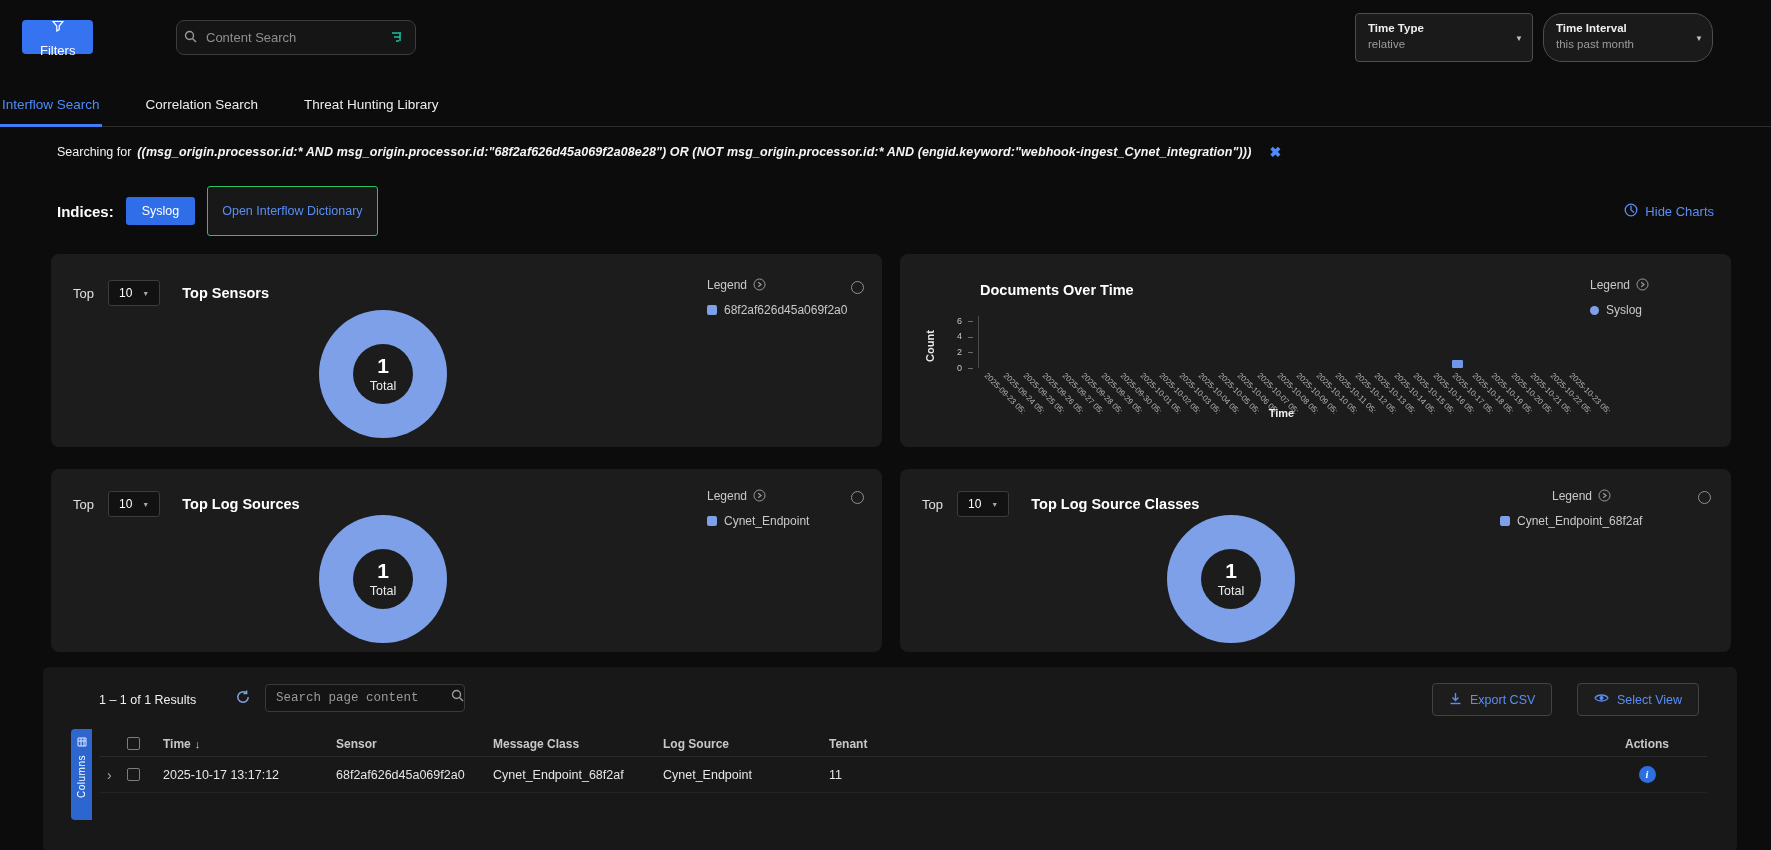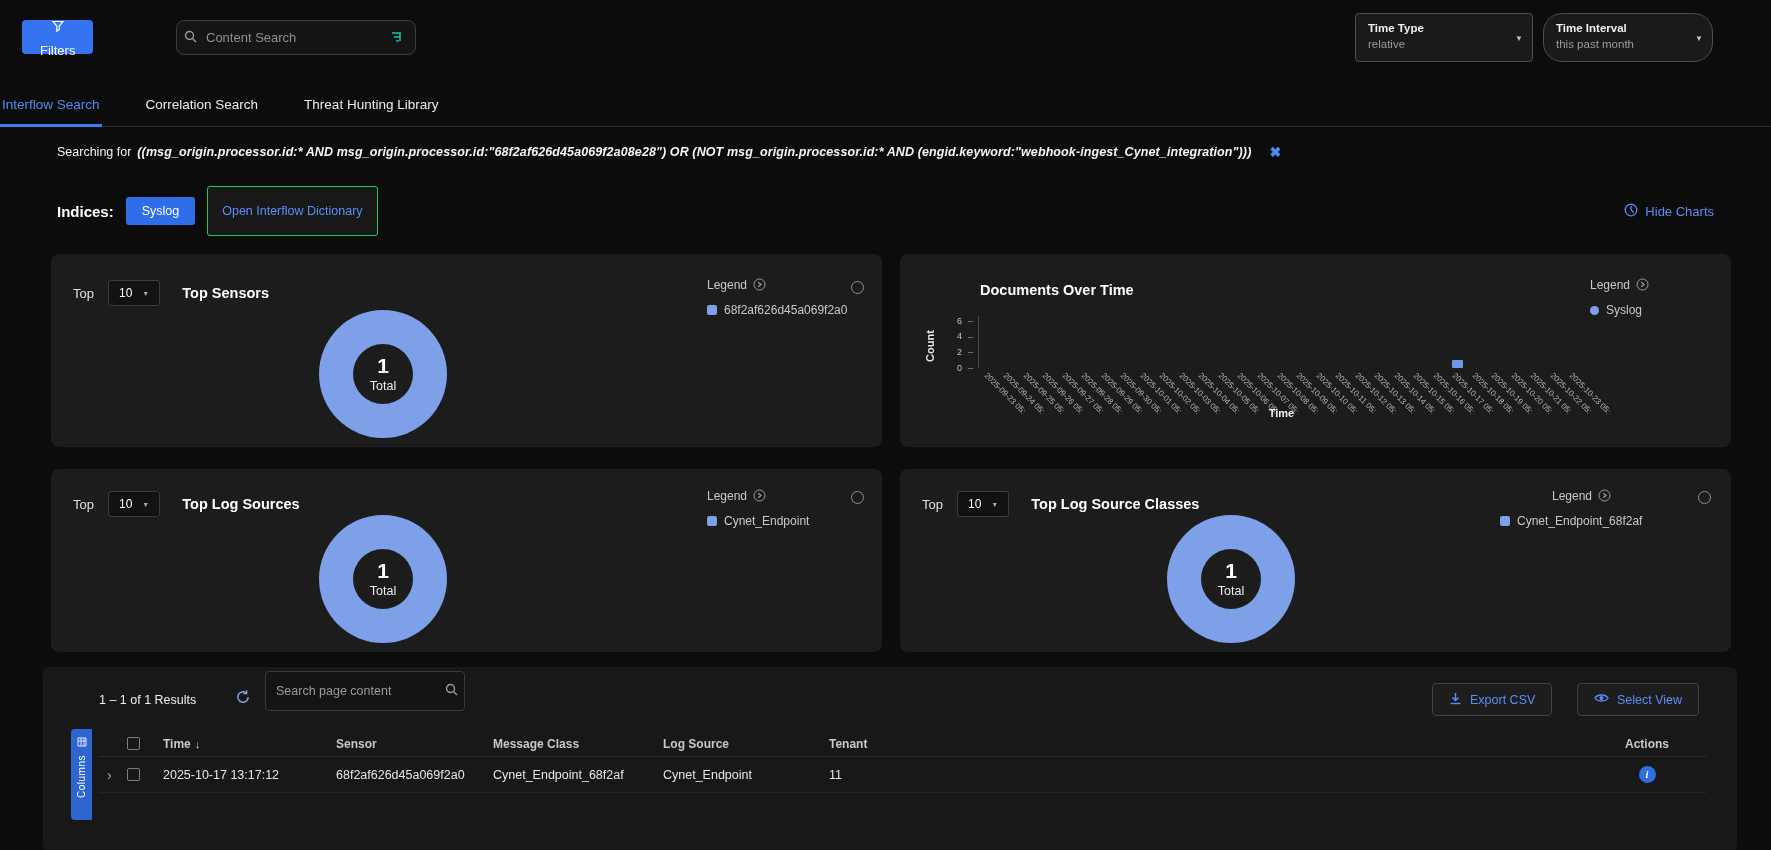--- a/index.html
+++ b/index.html
@@ -109,23 +109,23 @@
   .xlabel {
     position:absolute; top:0; font-size:8px; color:#b5b5b5; white-space:nowrap;
     transform:rotate(45deg); transform-origin:0 0;
   }
   .xlab { position:absolute; left:79px; top:153px; width:605px; text-align:center; font-size:11px; font-weight:700; color:#f0f0f0; }
   
   .results-panel { position:relative; margin:15px 34px 0 43px; height:185px; background:#181818; border-radius:6px; }
   .results-count { position:absolute; left:56px; top:26px; font-size:12.5px; color:#f0f0f0; }
   .refresh-btn { position:absolute; left:192px; top:22px; background:none; border:none; cursor:pointer; }
   .page-search {
-    position:absolute; left:222px; top:4px; width:200px; height:40px;
+    position:absolute; left:222px; top:17px; width:200px; height:28px;
     background:#141414; border:1px solid #3a3a3a; border-radius:4px;
-    display:flex; align-items:center; padding:0 10px; gap:8px;
+    display:flex; align-items:center; padding:0 10px; gap:8px;font-family:Liberation Mono, monospace;
   }
   .page-search input { flex:1; background:transparent; border:none; outline:none; color:#ddd; font-size:12.5px; font-family:inherit; }
   .page-search input::placeholder { color:#9a9a9a; }
   .btn-outline-blue {
     position:absolute; top:16px; height:33px;
     display:flex; align-items:center; gap:8px;
     background:#1d1d1d; border:1px solid #424242; border-radius:4px;
     color:#5a8ef5; font-size:12.5px; padding:0 16px; cursor:pointer; font-family:inherit;
   }
   #export-csv { left:1389px; }

